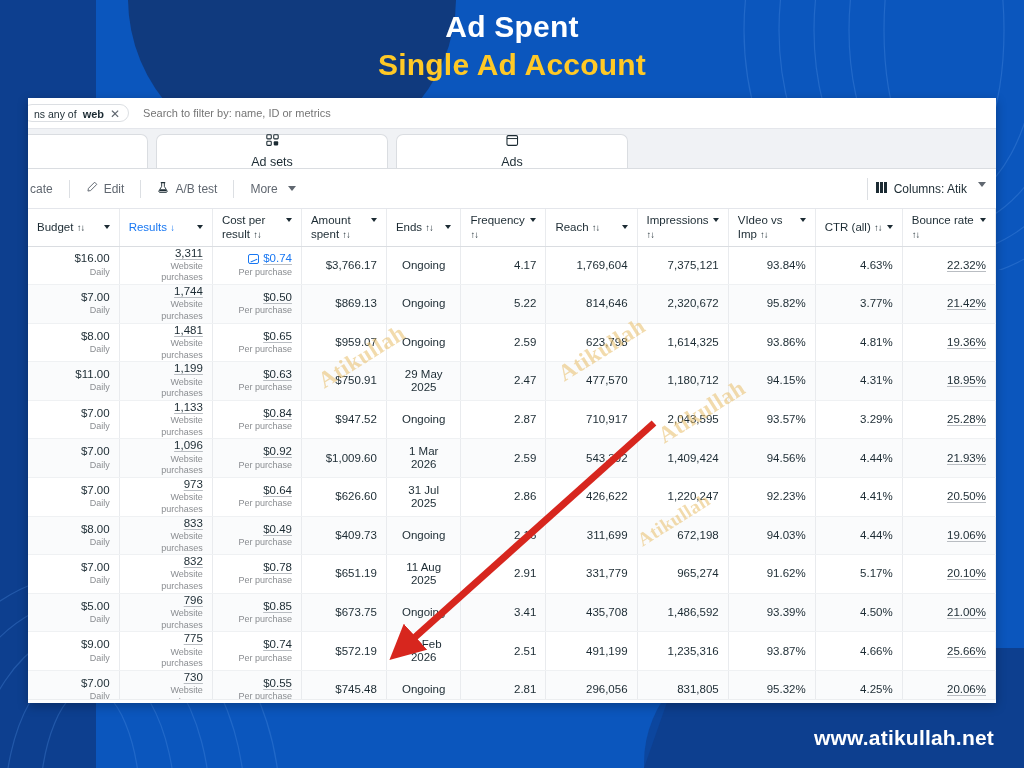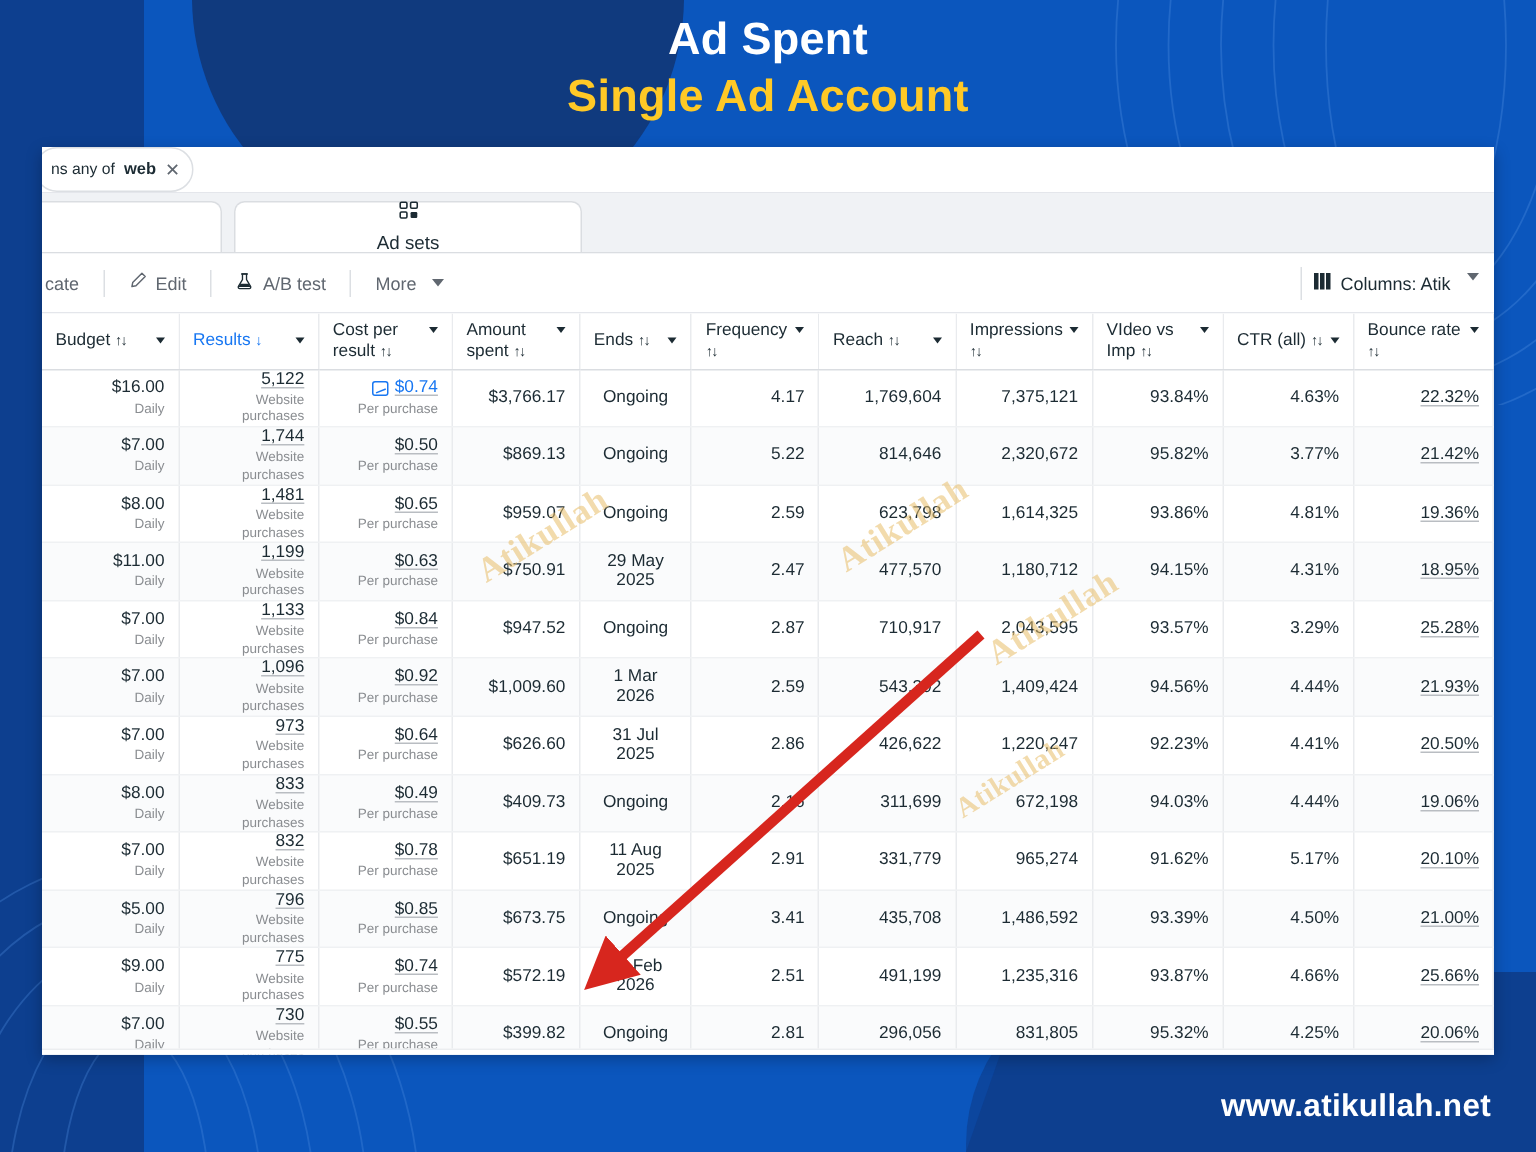--- a/index.html
+++ b/index.html
@@ -62,24 +62,24 @@
     overflow: hidden;
   }
 
   
   .filterbar {
     height: 31px; background: #ffffff; border-bottom: 1px solid #e4e6eb;
     display: flex; align-items: center; padding-left: 0px;
   }
   .filter-pill {
     margin-left: -5px;
-    display: flex; align-items: center; gap: 6px;
+    display: flex; gap: 6px;
     background: #fff; border: 1px solid #dcdfe3; border-radius: 16px;
     padding: 3px 8px 3px 10px; font-size: 11px; color: #1c2b33;
-    height: 30px;
+    height: 18px;
   }
   .filter-pill .lead { color:#1c2b33; font-size: 10.5px; }
   .filter-pill .val { font-weight: bold; font-size: 11px; }
   .filter-x { color:#606770; font-size: 12px; cursor: pointer; line-height: 1; }
   .filter-search {
     margin-left: 14px; font-size: 11px; color: #8a8d91;
     flex: 1; border: none; outline: none; background: transparent;
     font-family: "Liberation Sans", sans-serif;
   }
 
@@ -226,34 +226,44 @@
 </div>
 
 <div class="shot">
 
   <div class="filterbar">
     <div class="filter-pill">
       <span class="lead">ns any of</span>
       <span class="val">web</span>
       <span class="filter-x">✕</span>
     </div>
+    <input class="filter-search" type="text" placeholder="Search to filter by: name, ID or metrics" style="">
   </div>
 
   <div class="tabstrip">
     <div class="tab-stub"></div>
     <div class="tab wide">
       <span class="tab-icon">
         <svg width="13" height="13" viewBox="0 0 16 16">
           <rect x="1" y="1" width="5.5" height="5" rx="1" fill="none" stroke="#1c2b33" stroke-width="1.3"></rect>
           <rect x="9.5" y="1" width="5.5" height="5" rx="1" fill="none" stroke="#1c2b33" stroke-width="1.3"></rect>
           <rect x="1" y="9" width="5.5" height="5" rx="1" fill="none" stroke="#1c2b33" stroke-width="1.3"></rect>
           <rect x="9.5" y="9" width="5.5" height="5" rx="1" fill="#1c2b33"></rect>
         </svg>
       </span>
       <span>Ad sets</span>
+    </div>
+    <div class="tab wide">
+      <span class="tab-icon">
+        <svg width="13" height="13" viewBox="0 0 16 16">
+          <rect x="1.2" y="2" width="13" height="12" rx="1.6" fill="none" stroke="#1c2b33" stroke-width="1.3"></rect>
+          <line x1="1.2" y1="5.6" x2="14.2" y2="5.6" stroke="#1c2b33" stroke-width="1.2"></line>
+        </svg>
+      </span>
+      <span>Ads</span>
     </div>
   </div>
 
   <div class="actionbar">
     <div class="act faded">
       <span>cate</span>
     </div>
     <div class="vsep"></div>
     <div class="act">
       <span>
@@ -376,21 +386,21 @@
             </th>
           </tr>
       </thead>
       <tbody id="table-body">
           <tr>
             <td>
               <span class="cell-main">$16.00</span>
               <span class="cell-sub">Daily</span>
             </td>
             <td>
-              <span class="cell-main u">5,122</span>
+              <span class="cell-main u">3,311</span>
               <span class="cell-sub">Website purchases</span>
             </td>
             <td>
               <div class="cpr-wrap">
                 <span class="spark"></span>
                 <span class="cell-main u link-blue" style="display: inline;">$0.74</span>
               </div>
               <span class="cell-sub">Per purchase</span>
             </td>
             <td>
@@ -805,21 +815,21 @@
             </td>
             <td>
               <span class="cell-main u">730</span>
               <span class="cell-sub">Website purchases</span>
             </td>
             <td>
               <span class="cell-main u">$0.55</span>
               <span class="cell-sub">Per purchase</span>
             </td>
             <td>
-              <span class="cell-main">$399.82</span>
+              <span class="cell-main">$745.48</span>
             </td>
             <td class="center">
               <span class="cell-main">Ongoing</span>
             </td>
             <td>
               <span class="cell-main">2.81</span>
             </td>
             <td>
               <span class="cell-main">296,056</span>
             </td>

